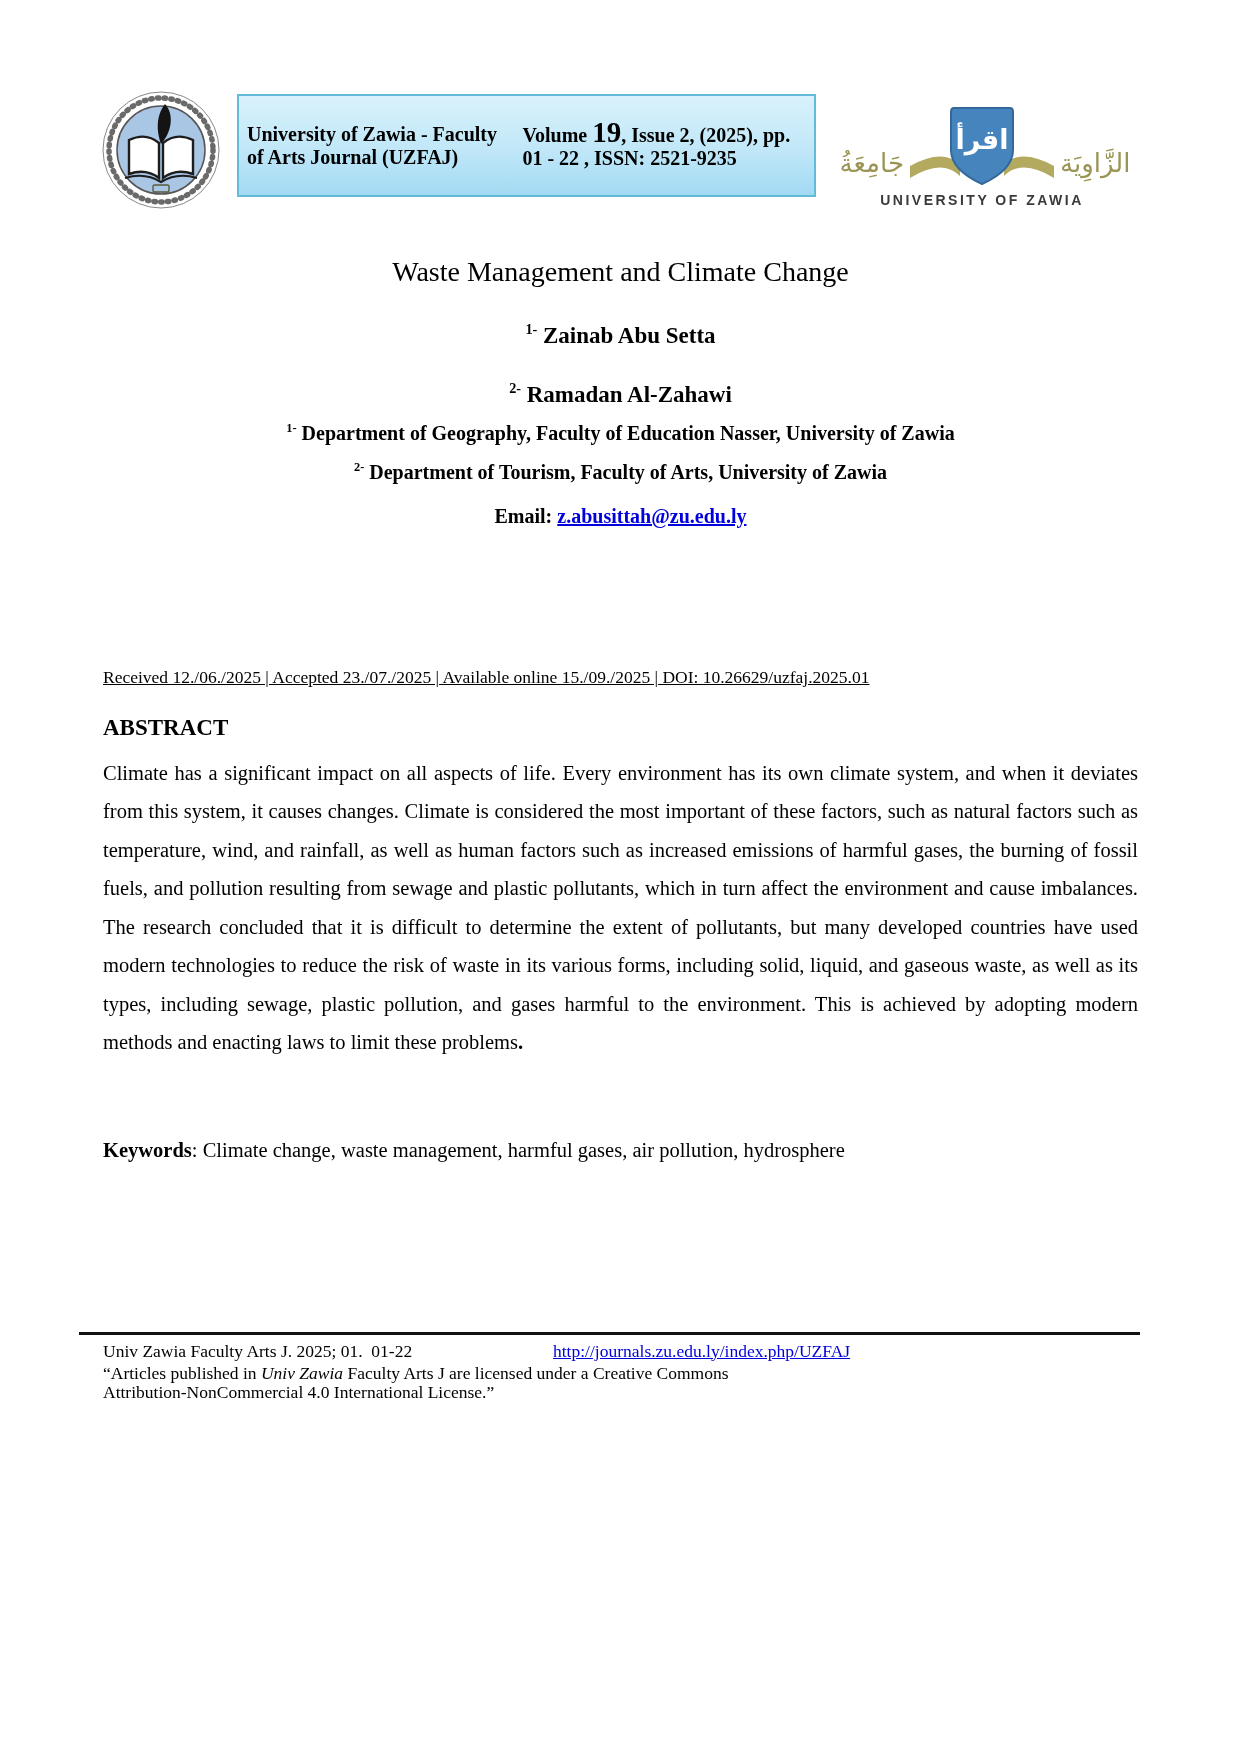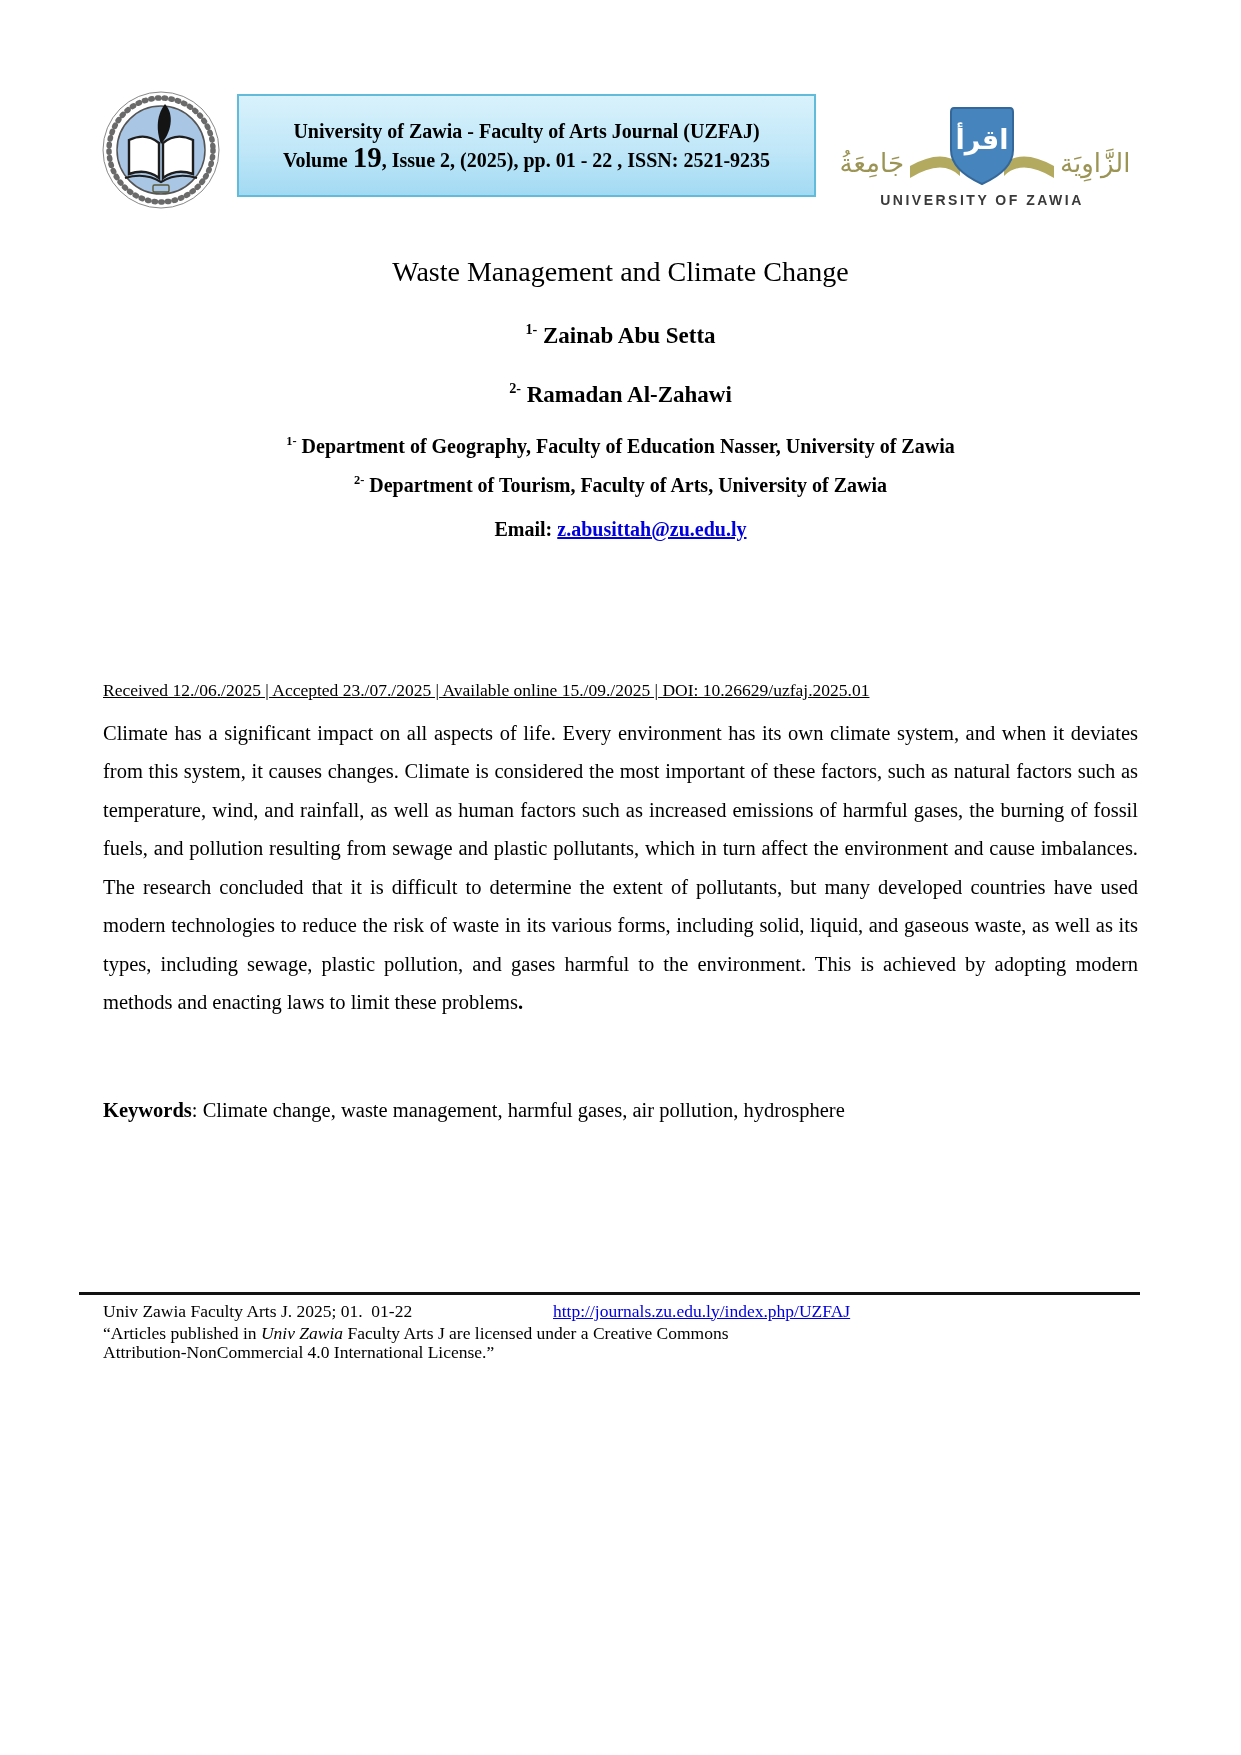--- a/index.html
+++ b/index.html
@@ -22,39 +22,39 @@
   
   .header{
     display:flex;align-items:flex-start;
     margin:88px 0 0 -8px;gap:10px;
   }
   .journal-logo{flex:0 0 132px;height:124px;}
   .banner{
     flex:1 1 auto;height:103px;margin-top:6px;
     border:2px solid var(--banner-border);
     background:linear-gradient(180deg,var(--banner-top) 0%,var(--banner-mid) 55%,var(--banner-bot) 100%);
-    display:flex;flex-direction:column;justify-content:center;align-items:center;
+    display:flex;flex-direction:row;justify-content:center;align-items:center;
     gap:4px;padding:11px 8px;
   }
   .banner-line1{font-weight:bold;font-size:20px;}
   .banner-line2{font-weight:bold;font-size:20px;}
   .banner-vol{font-size:29px;line-height:20px;}
   .univ-logo{flex:0 0 312px;margin-top:14px;text-align:center;}
   .univ-logo-caption{
     font-family:"Liberation Sans","DejaVu Sans",sans-serif;
     font-weight:bold;font-size:14px;letter-spacing:2.5px;color:#3a3a3a;
     margin-top:-2px;
   }
   
   .title{margin-top:44px;text-align:center;font-size:28px;font-weight:normal;}
   .author-line{text-align:center;font-weight:bold;}
   .author-1{margin-top:33px;font-size:23px;}
   .author-2{margin-top:31px;font-size:23px;}
   .affil-line{text-align:center;font-weight:bold;font-size:20px;}
-  .affil-1{margin-top:27px;}
+  .affil-1{margin-top:14px;}
   .affil-2{margin-top:15px;}
   sup{font-size:0.62em;}
   .email-line{margin-top:21px;text-align:center;font-weight:bold;font-size:20px;}
   .email-link{color:var(--link);text-decoration:underline;}
   
   .dates-line{margin-top:139px;font-size:17.5px;text-decoration:underline;}
   .abstract-heading{margin-top:27px;font-size:23px;font-weight:bold;}
   .abstract-text{
     margin-top:13px;font-size:20.5px;line-height:38.5px;
     text-align:justify;
@@ -136,20 +136,21 @@
     <sup>2-</sup>
     <span>Department of Tourism, Faculty of Arts, University of Zawia</span>
   </div>
 
   <div class="email-line">
     <span>Email: </span><a href="#" class="email-link">z.abusittah@zu.edu.ly</a>
   </div>
 
   <div class="dates-line">Received 12./06./2025 | Accepted 23./07./2025 | Available online 15./09./2025 | DOI: 10.26629/uzfaj.2025.01</div>
 
+  <h2 class="abstract-heading">ABSTRACT</h2>
 
   <p class="abstract-text"><span>Climate has a significant impact on all aspects of life. Every environment has its own climate system, and when it deviates from this system, it causes changes. Climate is considered the most important of these factors, such as natural factors such as temperature, wind, and rainfall, as well as human factors such as increased emissions of harmful gases, the burning of fossil fuels, and pollution resulting from sewage and plastic pollutants, which in turn affect the environment and cause imbalances. The research concluded that it is difficult to determine the extent of pollutants, but many developed countries have used modern technologies to reduce the risk of waste in its various forms, including solid, liquid, and gaseous waste, as well as its types, including sewage, plastic pollution, and gases harmful to the environment. This is achieved by adopting modern methods and enacting laws to limit these problems</span><span class="abstract-period">.</span></p>
 
   <div class="keywords-line">
     <span class="keywords-label">Keywords</span><span>: Climate change, waste management, harmful gases, air pollution, hydrosphere</span>
   </div>
 
   <div class="footer">
     <div class="footer-inner">
       <div class="footer-line1">

